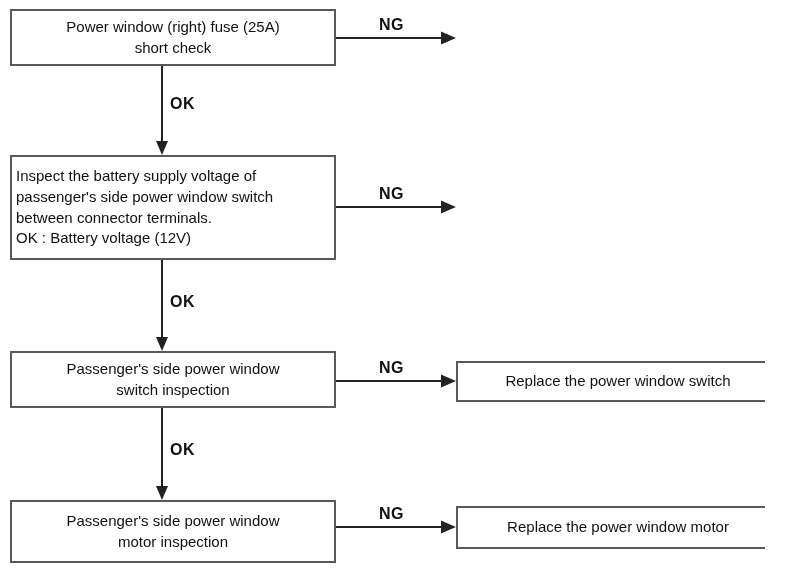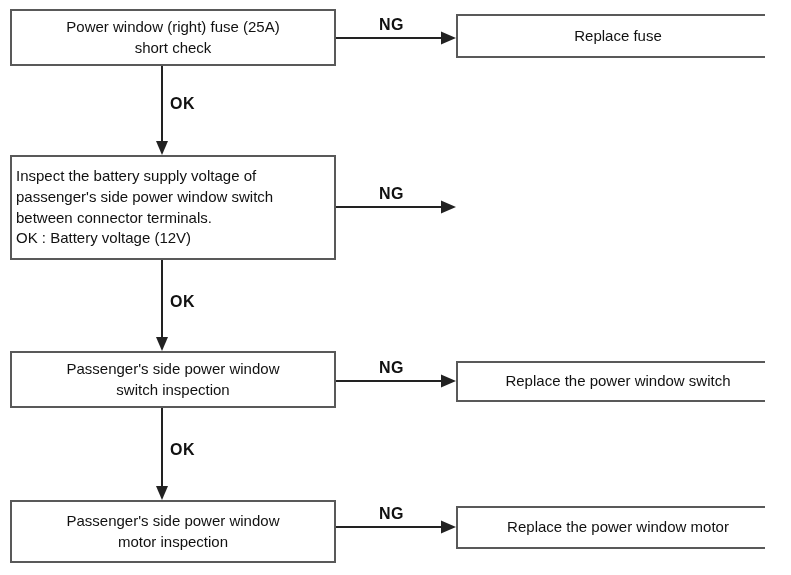--- a/index.html
+++ b/index.html
@@ -102,21 +102,20 @@
 short check</div>
   <div class="box step step-2 left-align">Inspect the battery supply voltage of
 passenger's side power window switch
 between connector terminals.
 OK : Battery voltage (12V)</div>
   <div class="box step step-3">Passenger's side power window
 switch inspection</div>
   <div class="box step step-4">Passenger's side power window
 motor inspection</div>
 
-  <div class="box action action-1">Replace fuse</div>
   <div class="box action action-3">Replace the power window switch</div>
   <div class="box action action-4">Replace the power window motor</div>
 
   <div class="edge-label ok-1">OK</div>
   <div class="edge-label ok-2">OK</div>
   <div class="edge-label ok-3">OK</div>
   <div class="edge-label ng-1">NG</div>
   <div class="edge-label ng-2">NG</div>
   <div class="edge-label ng-3">NG</div>
   <div class="edge-label ng-4">NG</div>

